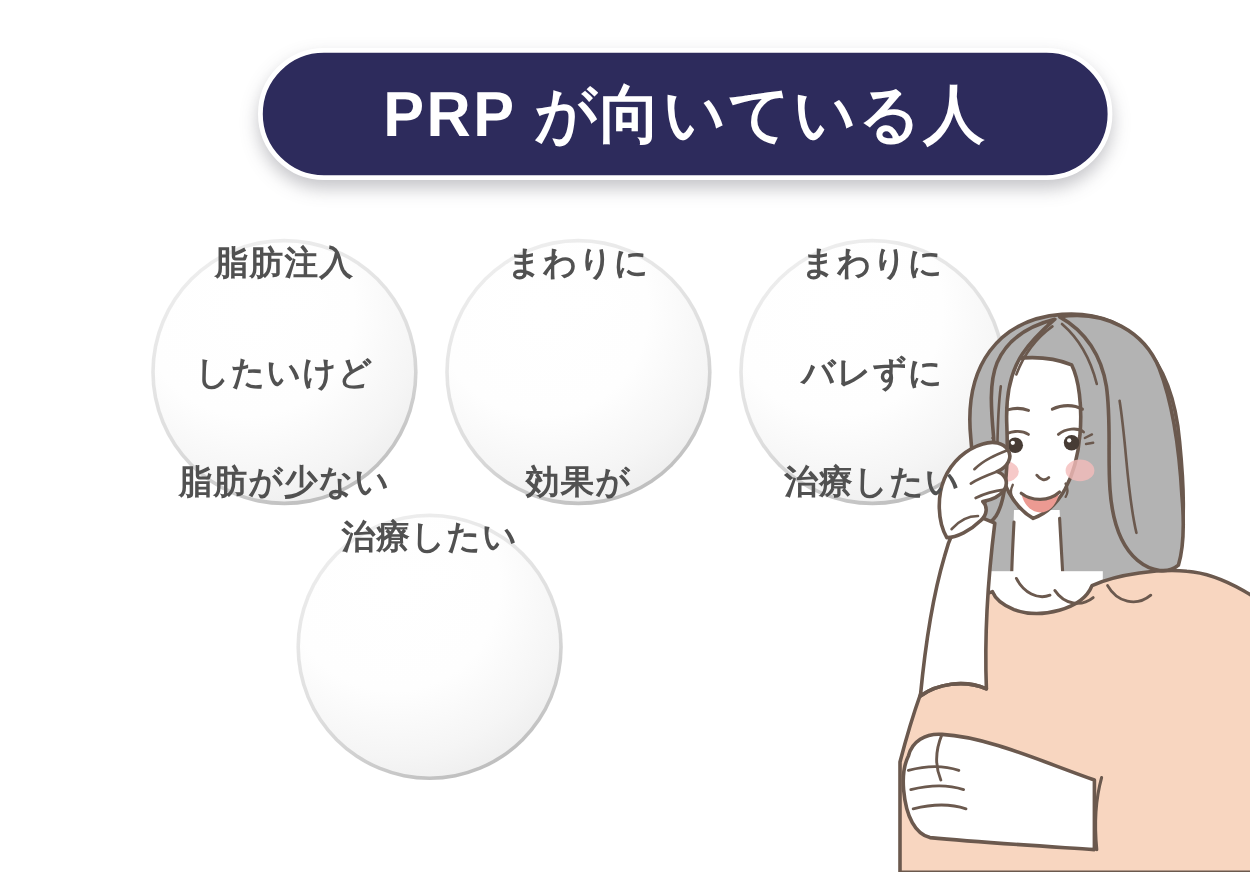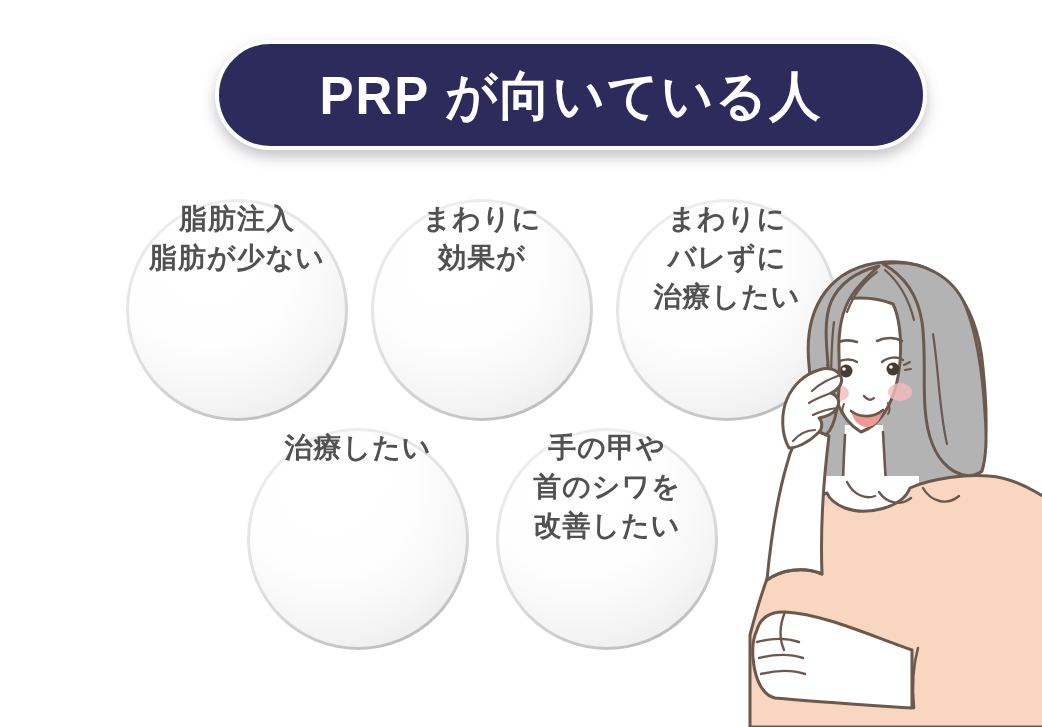--- a/index.html
+++ b/index.html
@@ -16,21 +16,21 @@
     display:flex;align-items:center;justify-content:center;box-sizing:border-box;
   }
   .title-pill span{
     color:#ffffff;font-size:51px;font-weight:800;letter-spacing:2px;line-height:1;
     transform:scaleY(1.04);
   }
   
   .bubble{
     position:absolute;width:222px;height:222px;border-radius:50%;
     background:linear-gradient(155deg,#f2f2f2 0%,#dedede 55%,#b3b3b3 100%);
-    display:flex;flex-direction:column;align-items:center;justify-content:flex-start;
+    display:flex;flex-direction:column;align-items:center;justify-content:space-between;
     text-align:center;
   }
   .bubble::before{
     content:"";position:absolute;inset:3px;border-radius:50%;
     background:radial-gradient(circle at 36% 26%,#ffffff 0%,#fefefe 42%,#f5f5f5 68%,#ebebeb 88%,#e3e3e3 100%);
   }
   .bubble::after{ 
     content:"";position:absolute;left:18%;top:7%;width:64%;height:34%;border-radius:50%;
     background:radial-gradient(ellipse at center,rgba(255,255,255,0.95) 0%,rgba(255,255,255,0) 75%);
   }
@@ -50,43 +50,39 @@
 <body>
 
 <div class="stage">
 
   <div class="title-pill">
     <span>PRP が向いている人</span>
   </div>
 
   <div class="bubble b1">
     <span class="ln">脂肪注入</span>
+    <span class="ln">したいけど</span>
     <span class="ln">脂肪が少ない</span>
   </div>
 
   <div class="bubble b2">
     <span class="ln">まわりに</span>
     <span class="ln">効果が</span>
   </div>
 
   <div class="bubble b3">
     <span class="ln">まわりに</span>
     <span class="ln">バレずに</span>
     <span class="ln">治療したい</span>
   </div>
 
   <div class="bubble b4">
     <span class="ln">治療したい</span>
   </div>
 
-  <div class="bubble b5">
-    <span class="ln">手の甲や</span>
-    <span class="ln">首のシワを</span>
-    <span class="ln">改善したい</span>
-  </div>
 
   <svg class="woman" viewBox="0 0 347 477" xmlns="http://www.w3.org/2000/svg" aria-hidden="true">
     <g fill="none" stroke="#6b594e" stroke-width="3" stroke-linecap="round" stroke-linejoin="round">
 
       <path fill="#b3b3b3" d="M158,12 C105,16 76,55 82,115 C86,165 96,215 88,250
            C98,262 112,254 118,240 C138,260 162,264 174,256
            C186,266 214,262 226,248 C240,254 252,244 250,226
            C262,198 260,158 256,118 C250,48 214,8 158,12 Z"></path>
 
       <path fill="#ffffff" stroke="none" d="M118,175 L116,235 C117,247 158,247 159,235 L156,175 Z"></path>

